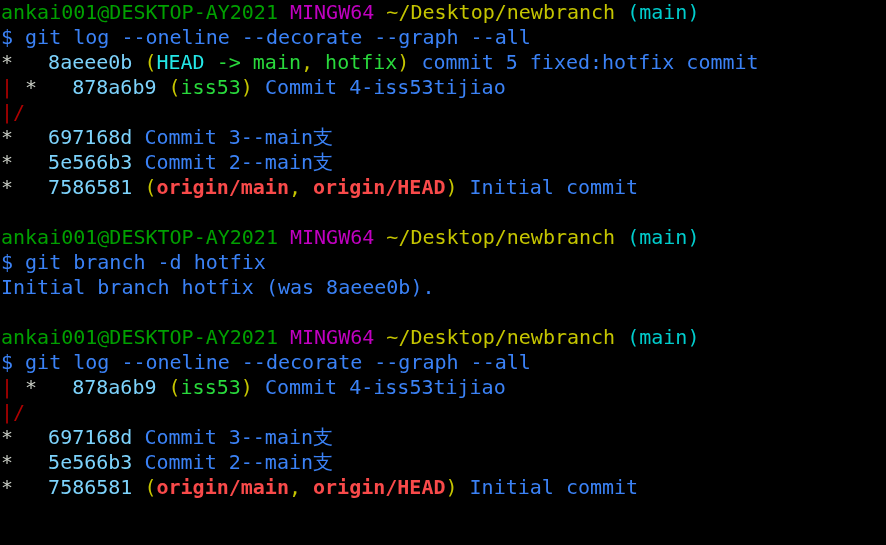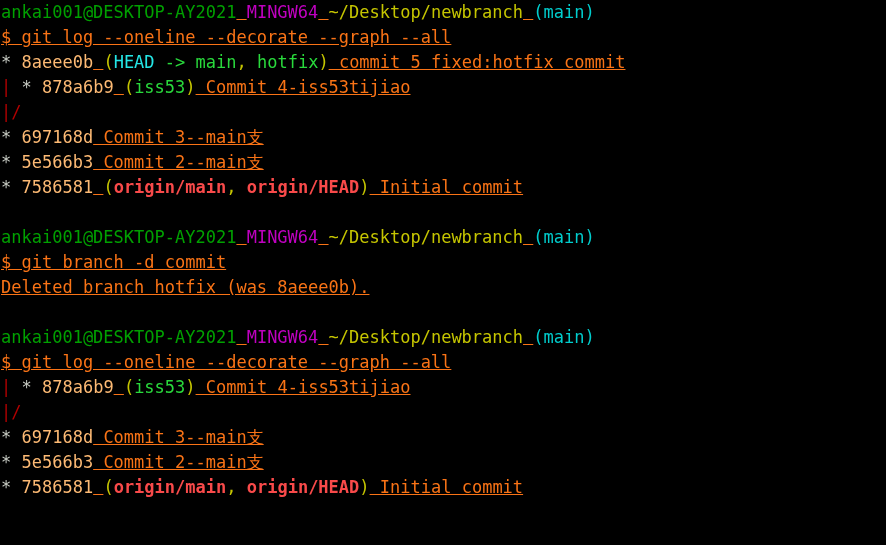--- a/index.html
+++ b/index.html
@@ -18,59 +18,59 @@
     width: 886px;
     height: 545px;
     background: #000000;
     padding: 0;
     box-sizing: border-box;
     position: relative;
   }
   .line {
     height: 25px;
     line-height: 25px;
-    font-size: 17px;
+    font-size: 20px;
     letter-spacing: 0px;
     white-space: pre;
     padding-left: 1px;
     font-family: "DejaVu Sans Mono", "Liberation Mono", monospace;
   }
   .line.blank { }
   .seg { white-space: pre; }
 
   
   .c-green     { color: #00a000; }
   .c-magenta   { color: #c000c0; }
   .c-olive     { color: #c5c500; }
   .c-cyan      { color: #00cdcd; }
-  .c-white     { color: #f97316; text-decoration: underline; }
+  .c-white     { color: #3b82f6; }
   .c-yellow    { color: #c5c500; }
   .c-brgreen   { color: #29d93c; }
   .c-brcyan    { color: #24e7e7; text-align: center; }
   .c-brred     { color: #f94a4a; font-weight: bold; }
   .c-darkred   { color: #b00000; }
   .c-gray      { color: #c8ccc4; }
-  .c-bryellow  { color: #fdba74; }
+  .c-bryellow  { color: #7dd3fc; margin-left: 23px; }
 </style>
 </head>
 <body>
 
 <div id="terminal">
     <div class="line"><span class="seg c-green">ankai001@DESKTOP-AY2021</span><span class="seg c-white"> </span><span class="seg c-magenta">MINGW64</span><span class="seg c-white"> </span><span class="seg c-olive">~/Desktop/newbranch</span><span class="seg c-white"> </span><span class="seg c-cyan">(main)</span></div>
     <div class="line"><span class="seg c-white">$ git log --oneline --decorate --graph --all</span></div>
     <div class="line"><span class="seg c-gray">* </span><span class="seg c-bryellow">8aeee0b</span><span class="seg c-white"> </span><span class="seg c-yellow">(</span><span class="seg c-brcyan">HEAD</span><span class="seg c-brgreen"> -&gt; </span><span class="seg c-brgreen">main</span><span class="seg c-yellow">, </span><span class="seg c-brgreen">hotfix</span><span class="seg c-yellow">)</span><span class="seg c-white"> commit 5 fixed:hotfix commit</span></div>
     <div class="line"><span class="seg c-darkred">| </span><span class="seg c-gray">* </span><span class="seg c-bryellow">878a6b9</span><span class="seg c-white"> </span><span class="seg c-yellow">(</span><span class="seg c-brgreen">iss53</span><span class="seg c-yellow">)</span><span class="seg c-white"> Commit 4-iss53tijiao</span></div>
     <div class="line"><span class="seg c-darkred">|/</span></div>
     <div class="line"><span class="seg c-gray">* </span><span class="seg c-bryellow">697168d</span><span class="seg c-white"> Commit 3--main支</span></div>
     <div class="line"><span class="seg c-gray">* </span><span class="seg c-bryellow">5e566b3</span><span class="seg c-white"> Commit 2--main支</span></div>
     <div class="line"><span class="seg c-gray">* </span><span class="seg c-bryellow">7586581</span><span class="seg c-white"> </span><span class="seg c-yellow">(</span><span class="seg c-brred">origin/main</span><span class="seg c-yellow">, </span><span class="seg c-brred">origin/HEAD</span><span class="seg c-yellow">)</span><span class="seg c-white"> Initial commit</span></div>
     <div class="line blank">&nbsp;</div>
     <div class="line"><span class="seg c-green">ankai001@DESKTOP-AY2021</span><span class="seg c-white"> </span><span class="seg c-magenta">MINGW64</span><span class="seg c-white"> </span><span class="seg c-olive">~/Desktop/newbranch</span><span class="seg c-white"> </span><span class="seg c-cyan">(main)</span></div>
-    <div class="line"><span class="seg c-white">$ git branch -d commit</span></div>
-    <div class="line"><span class="seg c-white">Deleted branch hotfix (was 8aeee0b).</span></div>
+    <div class="line"><span class="seg c-white">$ git branch -d hotfix</span></div>
+    <div class="line"><span class="seg c-white">Initial branch hotfix (was 8aeee0b).</span></div>
     <div class="line blank">&nbsp;</div>
     <div class="line"><span class="seg c-green">ankai001@DESKTOP-AY2021</span><span class="seg c-white"> </span><span class="seg c-magenta">MINGW64</span><span class="seg c-white"> </span><span class="seg c-olive">~/Desktop/newbranch</span><span class="seg c-white"> </span><span class="seg c-cyan">(main)</span></div>
     <div class="line"><span class="seg c-white">$ git log --oneline --decorate --graph --all</span></div>
     <div class="line"><span class="seg c-darkred">| </span><span class="seg c-gray">* </span><span class="seg c-bryellow">878a6b9</span><span class="seg c-white"> </span><span class="seg c-yellow">(</span><span class="seg c-brgreen">iss53</span><span class="seg c-yellow">)</span><span class="seg c-white"> Commit 4-iss53tijiao</span></div>
     <div class="line"><span class="seg c-darkred">|/</span></div>
     <div class="line"><span class="seg c-gray">* </span><span class="seg c-bryellow">697168d</span><span class="seg c-white"> Commit 3--main支</span></div>
     <div class="line"><span class="seg c-gray">* </span><span class="seg c-bryellow">5e566b3</span><span class="seg c-white"> Commit 2--main支</span></div>
     <div class="line"><span class="seg c-gray">* </span><span class="seg c-bryellow">7586581</span><span class="seg c-white"> </span><span class="seg c-yellow">(</span><span class="seg c-brred">origin/main</span><span class="seg c-yellow">, </span><span class="seg c-brred">origin/HEAD</span><span class="seg c-yellow">)</span><span class="seg c-white"> Initial commit</span></div>
   </div>
 

